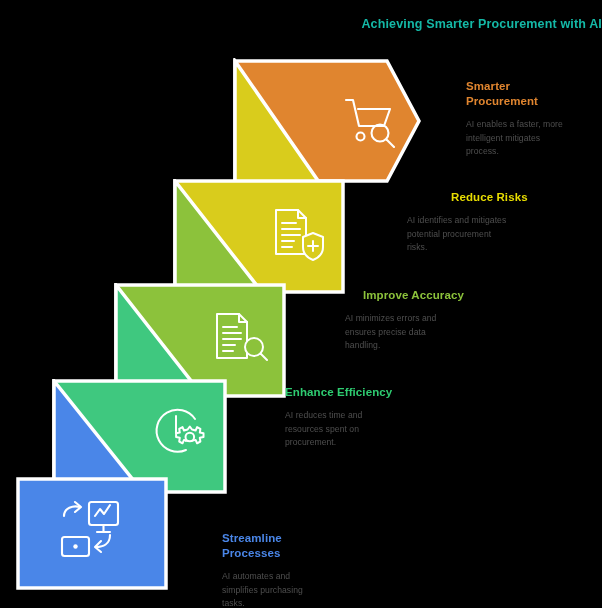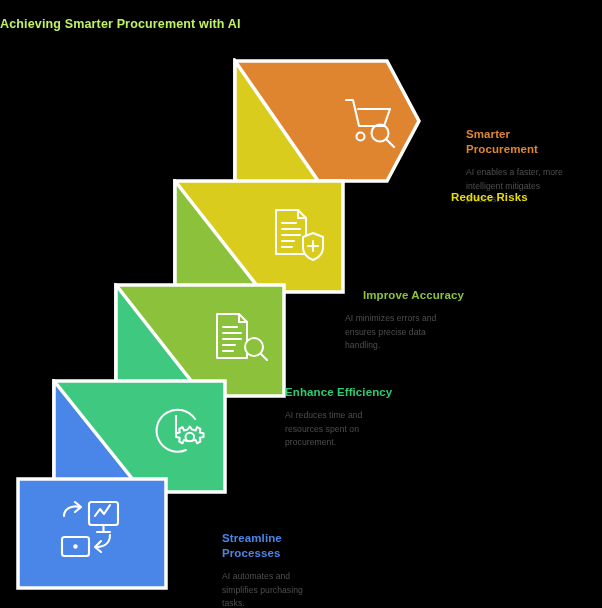--- a/index.html
+++ b/index.html
@@ -15,24 +15,24 @@
     position: relative;
     font-family: "Liberation Sans", sans-serif;
     -webkit-font-smoothing: antialiased;
   }
 
   #page-title {
     position: absolute;
     top: 17px;
     left: 0;
     width: 602px;
-    text-align: left;
+    text-align: right;
     font-size: 12.5px;
     font-weight: bold;
-    color: #bef264;
+    color: #14b8a6;
     letter-spacing: 0.15px;
   }
 
   
   #stage {
     position: absolute;
     inset: 0;
   }
 
   .step {
@@ -171,29 +171,32 @@
 
         <path d="M52 36 c0 9 -7 12 -14 12"></path>
         <path d="M43 42 l-6 6 l6 5"></path>
       </svg>
     </div>
   </div>
 
 </div>
 
 <div class="step-text" style="left:466px; top:79px; width:124px;">
-  <div class="step-heading" style="color:#E0852F;margin-top:48px;">Smarter
+  <div class="step-heading" style="color:#E0852F;">Smarter
 Procurement</div>
   <div class="step-desc">AI enables a faster, more
 intelligent mitigates
 process.</div>
 </div>
 
 <div class="step-text" style="left:407px; top:190px; width:128px;">
   <div class="step-heading" style="color:#E8DD00;padding-left:44px;">Reduce Risks</div>
+  <div class="step-desc">AI identifies and mitigates
+potential procurement
+risks.</div>
 </div>
 
 <div class="step-text" style="left:345px; top:288px; width:130px;">
   <div class="step-heading" style="color:#8CC23B;padding-left:18px;">Improve Accuracy</div>
   <div class="step-desc">AI minimizes errors and
 ensures precise data
 handling.</div>
 </div>
 
 <div class="step-text" style="left:285px; top:385px; width:132px;">

